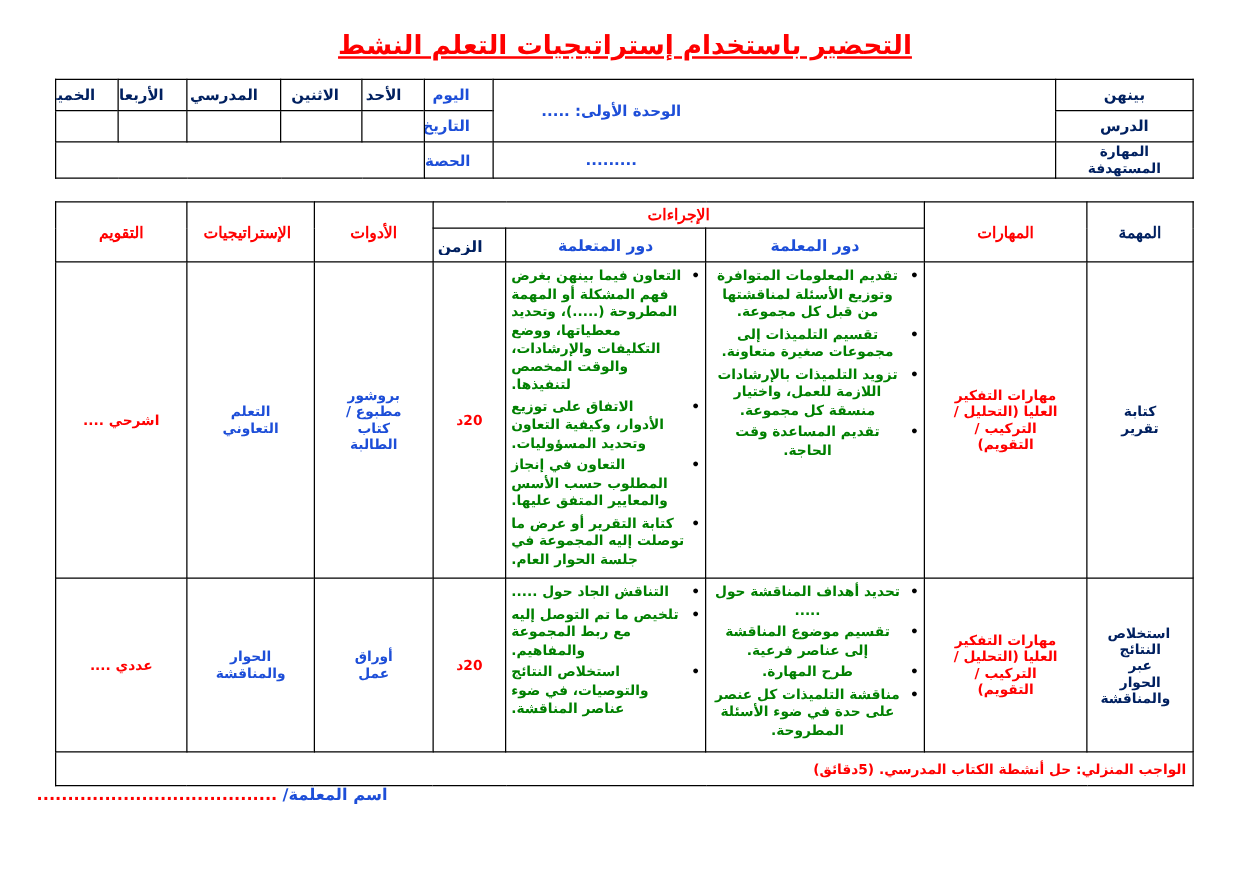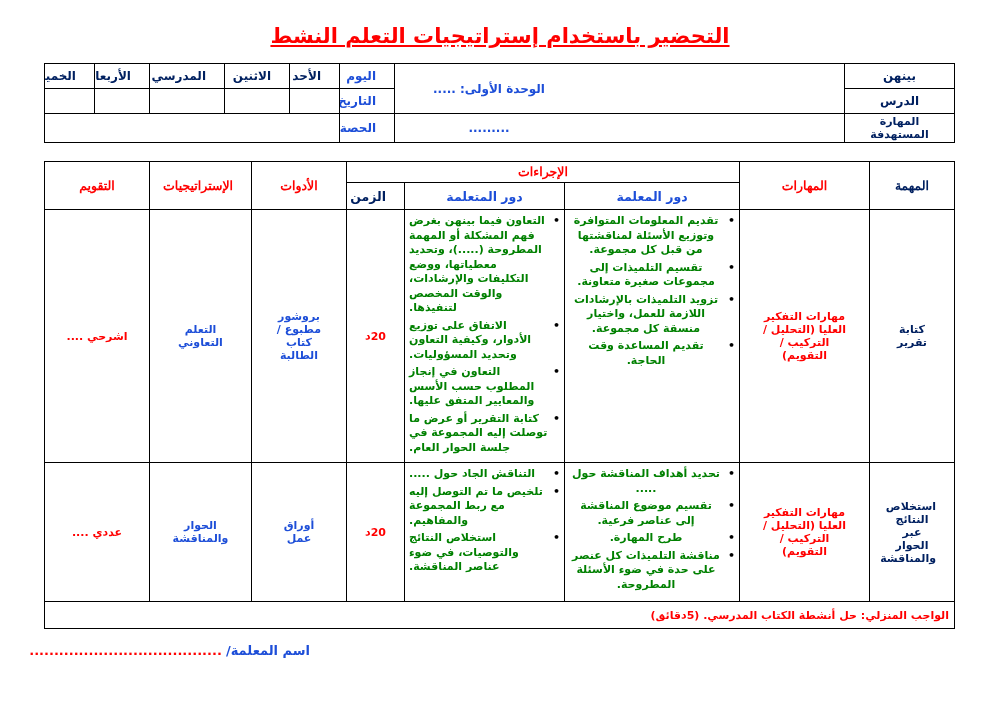--- a/index.html
+++ b/index.html
@@ -36,21 +36,21 @@
   .role{vertical-align:top;padding:4px 4px;}
   ul.blist{list-style:none;margin:0;padding:0;}
   .blist li{
     position:relative;padding-right:12px;margin-bottom:3px;
     font-size:11px;line-height:1.32;color:#008000;font-weight:bold;text-align:left;
   }
   .blist li::before{content:"\2022";position:absolute;right:0;top:0;color:#000;}
   .blist.centered li{text-align:center;}
   .homework-cell{height:24px;text-align:right;font-size:12px;padding-right:5px;vertical-align:middle;}
 
-  .footer{width:265px;margin-top:14px;margin-right:auto;margin-left:0;font-size:13px;white-space:nowrap;}
+  .footer{width:265px;margin-right:auto;margin-left:0;font-size:13px;white-space:nowrap;}
   .footer .dots{letter-spacing:1px;}
 </style>
 </head>
 <body>
 
 <div class="page">
 
   <div class="title">التحضير باستخدام إستراتيجيات التعلم النشط</div>
 
   <table class="info-table">

